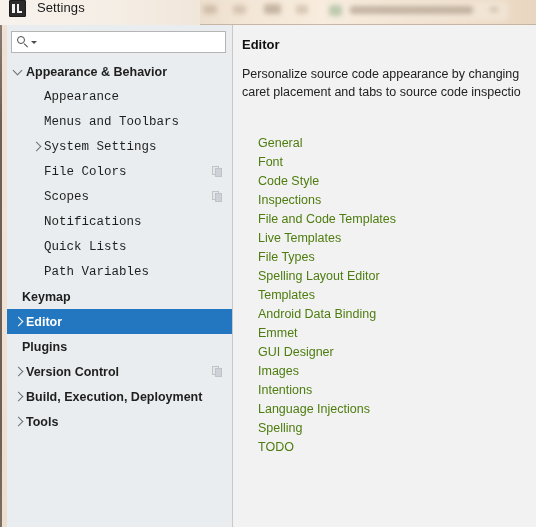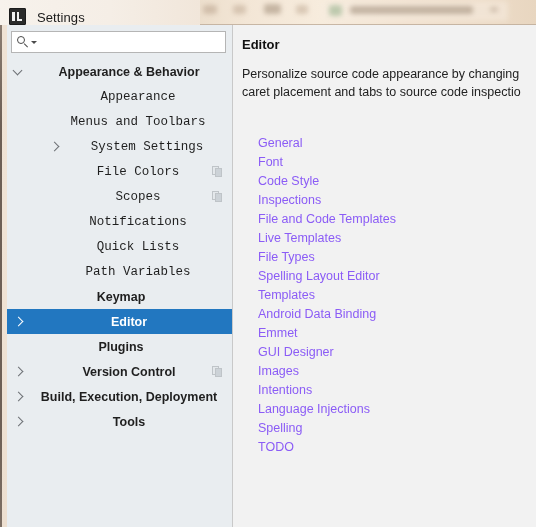--- a/index.html
+++ b/index.html
@@ -42,21 +42,21 @@
   .backdrop .bline {
     position: absolute; left: 0; top: 24px; width: 536px; height: 3px;
     background: linear-gradient(180deg, #cfbca8 0%, #9a8b7c 60%, #6e6258 100%);
     opacity: .85; filter: blur(.6px);
   }
 
   
   .titlebar {
     position: absolute; left: 0; top: 0;
     width: 200px; height: 25px;
-    display: flex; align-items: flex-end;
+    display: flex; align-items: flex-start;
     padding-left: 9px;
     background: linear-gradient(90deg,#f7f2ec 0%, #f5eee6 55%, #f1e6da 100%);
     box-sizing: border-box;
   }
   .ij-logo {
     width: 15px; height: 15px;
     background: #2b2b2b;
     border: 1px solid #1c1c1c;
     border-radius: 1px;
     position: relative;
@@ -175,26 +175,26 @@
   .tw .chev {
     position: absolute; left: 3px; top: 9px;
     width: 6px; height: 6px;
     border-right: 1.6px solid #6d7175;
     border-bottom: 1.6px solid #6d7175;
   }
   .tw .chev.right { transform: rotate(-45deg); }
   .tw .chev.down  { transform: rotate(45deg); top: 8px; left: 2px; }
   .tree-row.selected .tw .chev { border-color: #ffffff; }
 
-  .tree-label { flex: 1 1 auto; text-align: center; }
-  .lvl0 { padding-left: 3px; }
+  .tree-label { flex: 1 1 auto; }
+  .lvl0 { padding-left: 15px; }
   .lvl0 .tree-label { font-weight: bold; }
   .lvl0.haschev { padding-left: 5px; }
   .lvl1 { padding-left: 37px; font-family: Liberation Mono, monospace; }
-  .lvl1.haschev { padding-left: 41px; }
+  .lvl1.haschev { padding-left: 23px; }
 
   .copy-icon {
     position: absolute; right: 9px; top: 7px;
     width: 11px; height: 11px;
     opacity: .45;
   }
   .copy-icon .sheet-back {
     position: absolute; left: 0; top: 0;
     width: 7px; height: 9px;
     border: 1px solid #8d9399;
@@ -240,21 +240,21 @@
   }
   .link-list {
     position: absolute; left: 0; top: 108px;
     width: 300px;
   }
   .link-item {
     height: 19px;
     display: flex; align-items: center;
     padding-left: 22px;
     font-size: 12.5px;
-    color: #8b5cf6;
+    color: #4d7c0f;
     white-space: nowrap;
     cursor: pointer;
     box-sizing: border-box;
   }
 </style>
 </head>
 <body>
 
 <div id="root">
 

